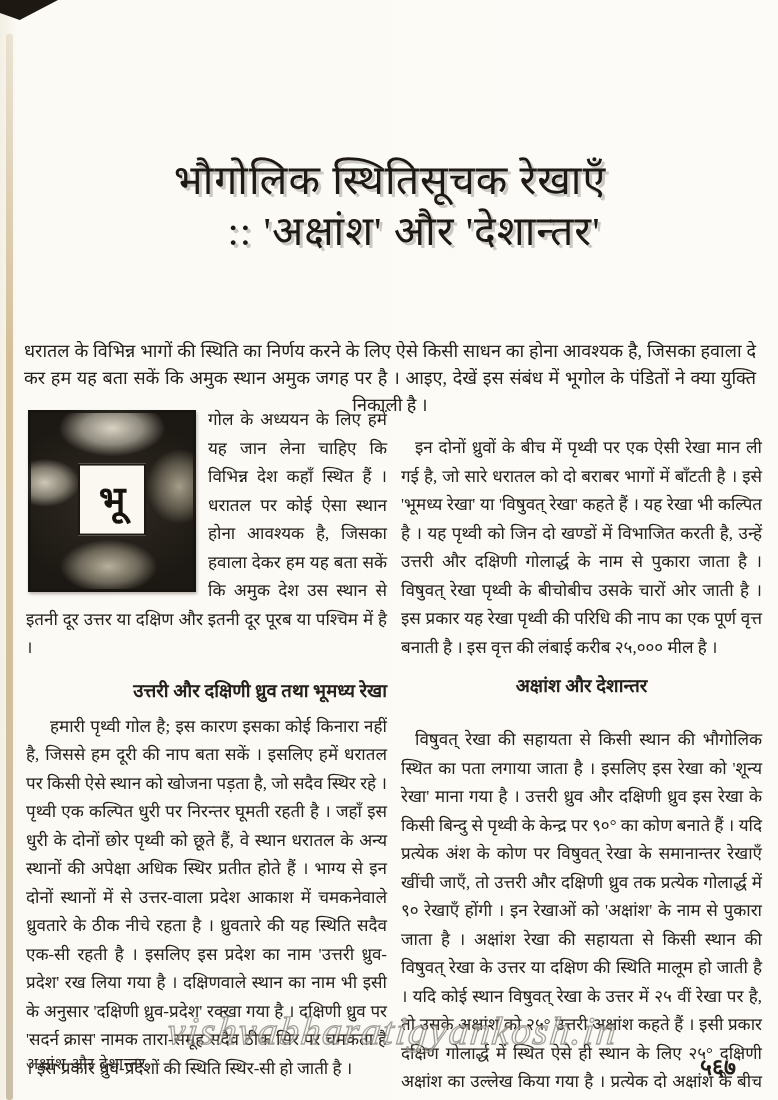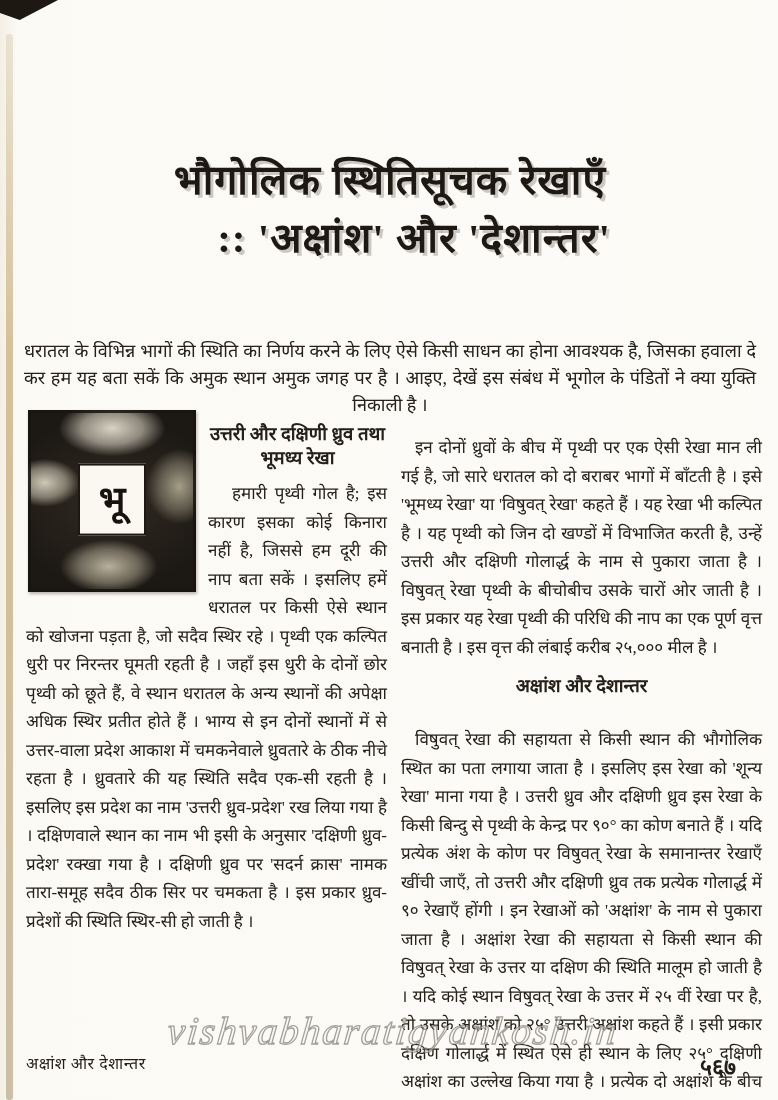--- a/index.html
+++ b/index.html
@@ -25,47 +25,47 @@
     position:absolute;top:34px;left:6px;width:7px;height:1066px;
     background:linear-gradient(180deg,rgba(160,120,55,.15),rgba(183,148,85,.55) 30%,rgba(160,125,60,.45) 70%,rgba(120,90,40,.35));
     border-radius:3px;
   }
   
   .title-block{
     position:absolute;top:158px;left:80px;width:620px;
     text-align:center;
   }
   .title-line1,.title-line2{
-    font-weight:700;
+    font-weight:400;
     font-size:41px;
     line-height:1.1;
     color:#1e1812;
     text-shadow:3px 3px 0 rgba(30,24,18,.22);
     letter-spacing:1px;
     white-space:nowrap;
   }
-  .title-line2{margin-left:48px;margin-top:13px;}
+  .title-line2{margin-left:48px;margin-top:6px;}
   
   .intro{
     position:absolute;top:320px;left:24px;width:732px;
     font-size:18px;line-height:27px;
     text-align:justify;text-align-last:center;
   }
   
   .columns{
     position:absolute;top:406px;left:26px;width:736px;
     display:flex;gap:14px;
   }
   .col{width:361px;font-size:17px;line-height:28.5px;text-align:justify;}
   .para{margin:0;}
   .para.indent{text-indent:24px;}
   .para.indent-sm{text-indent:14px;margin-top:28px;}
   .col-heading-left{
     font-size:18.5px;font-weight:700;
-    margin:16px 0 10px 28px;text-align:center;line-height:1.3;
+    margin:16px 0 10px 28px;text-align:right;line-height:1.3;
   }
   .col-heading-right{
     font-size:18.5px;font-weight:700;
     margin:12px 0 8px 0;text-align:center;line-height:1.3;
   }
   
   .dropcap-img{
     float:left;width:168px;height:182px;
     margin:4px 12px 4px 2px;
     position:relative;
@@ -125,20 +125,21 @@
   <p class="intro">धरातल के विभिन्न भागों की स्थिति का निर्णय करने के लिए ऐसे किसी साधन का होना आवश्यक है, जिसका हवाला दे कर हम यह बता सकें कि अमुक स्थान अमुक जगह पर है । आइए, देखें इस संबंध में भूगोल के पंडितों ने क्या युक्ति निकाली है ।</p>
 
   <main class="columns">
 
     <section class="col">
       <div class="dropcap-img">
         <div class="dropcap-box">
           <span class="dropcap-char">भू</span>
         </div>
       </div>
+      <p class="para">गोल के अध्ययन के लिए हमें यह जान लेना चाहिए कि विभिन्न देश कहाँ स्थित हैं । धरातल पर कोई ऐसा स्थान होना आवश्यक है, जिसका हवाला देकर हम यह बता सकें कि अमुक देश उस स्थान से इतनी दूर उत्तर या दक्षिण और इतनी दूर पूरब या पश्चिम में है ।</p>
       <h2 class="col-heading-left">उत्तरी और दक्षिणी ध्रुव तथा भूमध्य रेखा</h2>
       <p class="para indent">हमारी पृथ्वी गोल है; इस कारण इसका कोई किनारा नहीं है, जिससे हम दूरी की नाप बता सकें । इसलिए हमें धरातल पर किसी ऐसे स्थान को खोजना पड़ता है, जो सदैव स्थिर रहे । पृथ्वी एक कल्पित धुरी पर निरन्तर घूमती रहती है । जहाँ इस धुरी के दोनों छोर पृथ्वी को छूते हैं, वे स्थान धरातल के अन्य स्थानों की अपेक्षा अधिक स्थिर प्रतीत होते हैं । भाग्य से इन दोनों स्थानों में से उत्तर-वाला प्रदेश आकाश में चमकनेवाले ध्रुवतारे के ठीक नीचे रहता है । ध्रुवतारे की यह स्थिति सदैव एक-सी रहती है । इसलिए इस प्रदेश का नाम 'उत्तरी ध्रुव-प्रदेश' रख लिया गया है । दक्षिणवाले स्थान का नाम भी इसी के अनुसार 'दक्षिणी ध्रुव-प्रदेश' रक्खा गया है । दक्षिणी ध्रुव पर 'सदर्न क्रास' नामक तारा-समूह सदैव ठीक सिर पर चमकता है । इस प्रकार ध्रुव-प्रदेशों की स्थिति स्थिर-सी हो जाती है ।</p>
     </section>
 
     <section class="col">
       <p class="para indent-sm">इन दोनों ध्रुवों के बीच में पृथ्वी पर एक ऐसी रेखा मान ली गई है, जो सारे धरातल को दो बराबर भागों में बाँटती है । इसे 'भूमध्य रेखा' या 'विषुवत् रेखा' कहते हैं । यह रेखा भी कल्पित है । यह पृथ्वी को जिन दो खण्डों में विभाजित करती है, उन्हें उत्तरी और दक्षिणी गोलार्द्ध के नाम से पुकारा जाता है । विषुवत् रेखा पृथ्वी के बीचोबीच उसके चारों ओर जाती है । इस प्रकार यह रेखा पृथ्वी की परिधि की नाप का एक पूर्ण वृत्त बनाती है । इस वृत्त की लंबाई करीब २५,००० मील है ।</p>
       <h2 class="col-heading-right">अक्षांश और देशान्तर</h2>
       <p class="para indent-sm">विषुवत् रेखा की सहायता से किसी स्थान की भौगोलिक स्थित का पता लगाया जाता है । इसलिए इस रेखा को 'शून्य रेखा' माना गया है । उत्तरी ध्रुव और दक्षिणी ध्रुव इस रेखा के किसी बिन्दु से पृथ्वी के केन्द्र पर ९०° का कोण बनाते हैं । यदि प्रत्येक अंश के कोण पर विषुवत् रेखा के समानान्तर रेखाएँ खींची जाएँ, तो उत्तरी और दक्षिणी ध्रुव तक प्रत्येक गोलार्द्ध में ९० रेखाएँ होंगी । इन रेखाओं को 'अक्षांश' के नाम से पुकारा जाता है । अक्षांश रेखा की सहायता से किसी स्थान की विषुवत् रेखा के उत्तर या दक्षिण की स्थिति मालूम हो जाती है । यदि कोई स्थान विषुवत् रेखा के उत्तर में २५ वीं रेखा पर है, तो उसके अक्षांश को २५° उत्तरी अक्षांश कहते हैं । इसी प्रकार दक्षिण गोलार्द्ध में स्थित ऐसे ही स्थान के लिए २५° दक्षिणी अक्षांश का उल्लेख किया गया है । प्रत्येक दो अक्षांश के बीच के भाग को ६० बराबर भागों में विभाजित कर लिया जाता है ।</p>
     </section>
 

